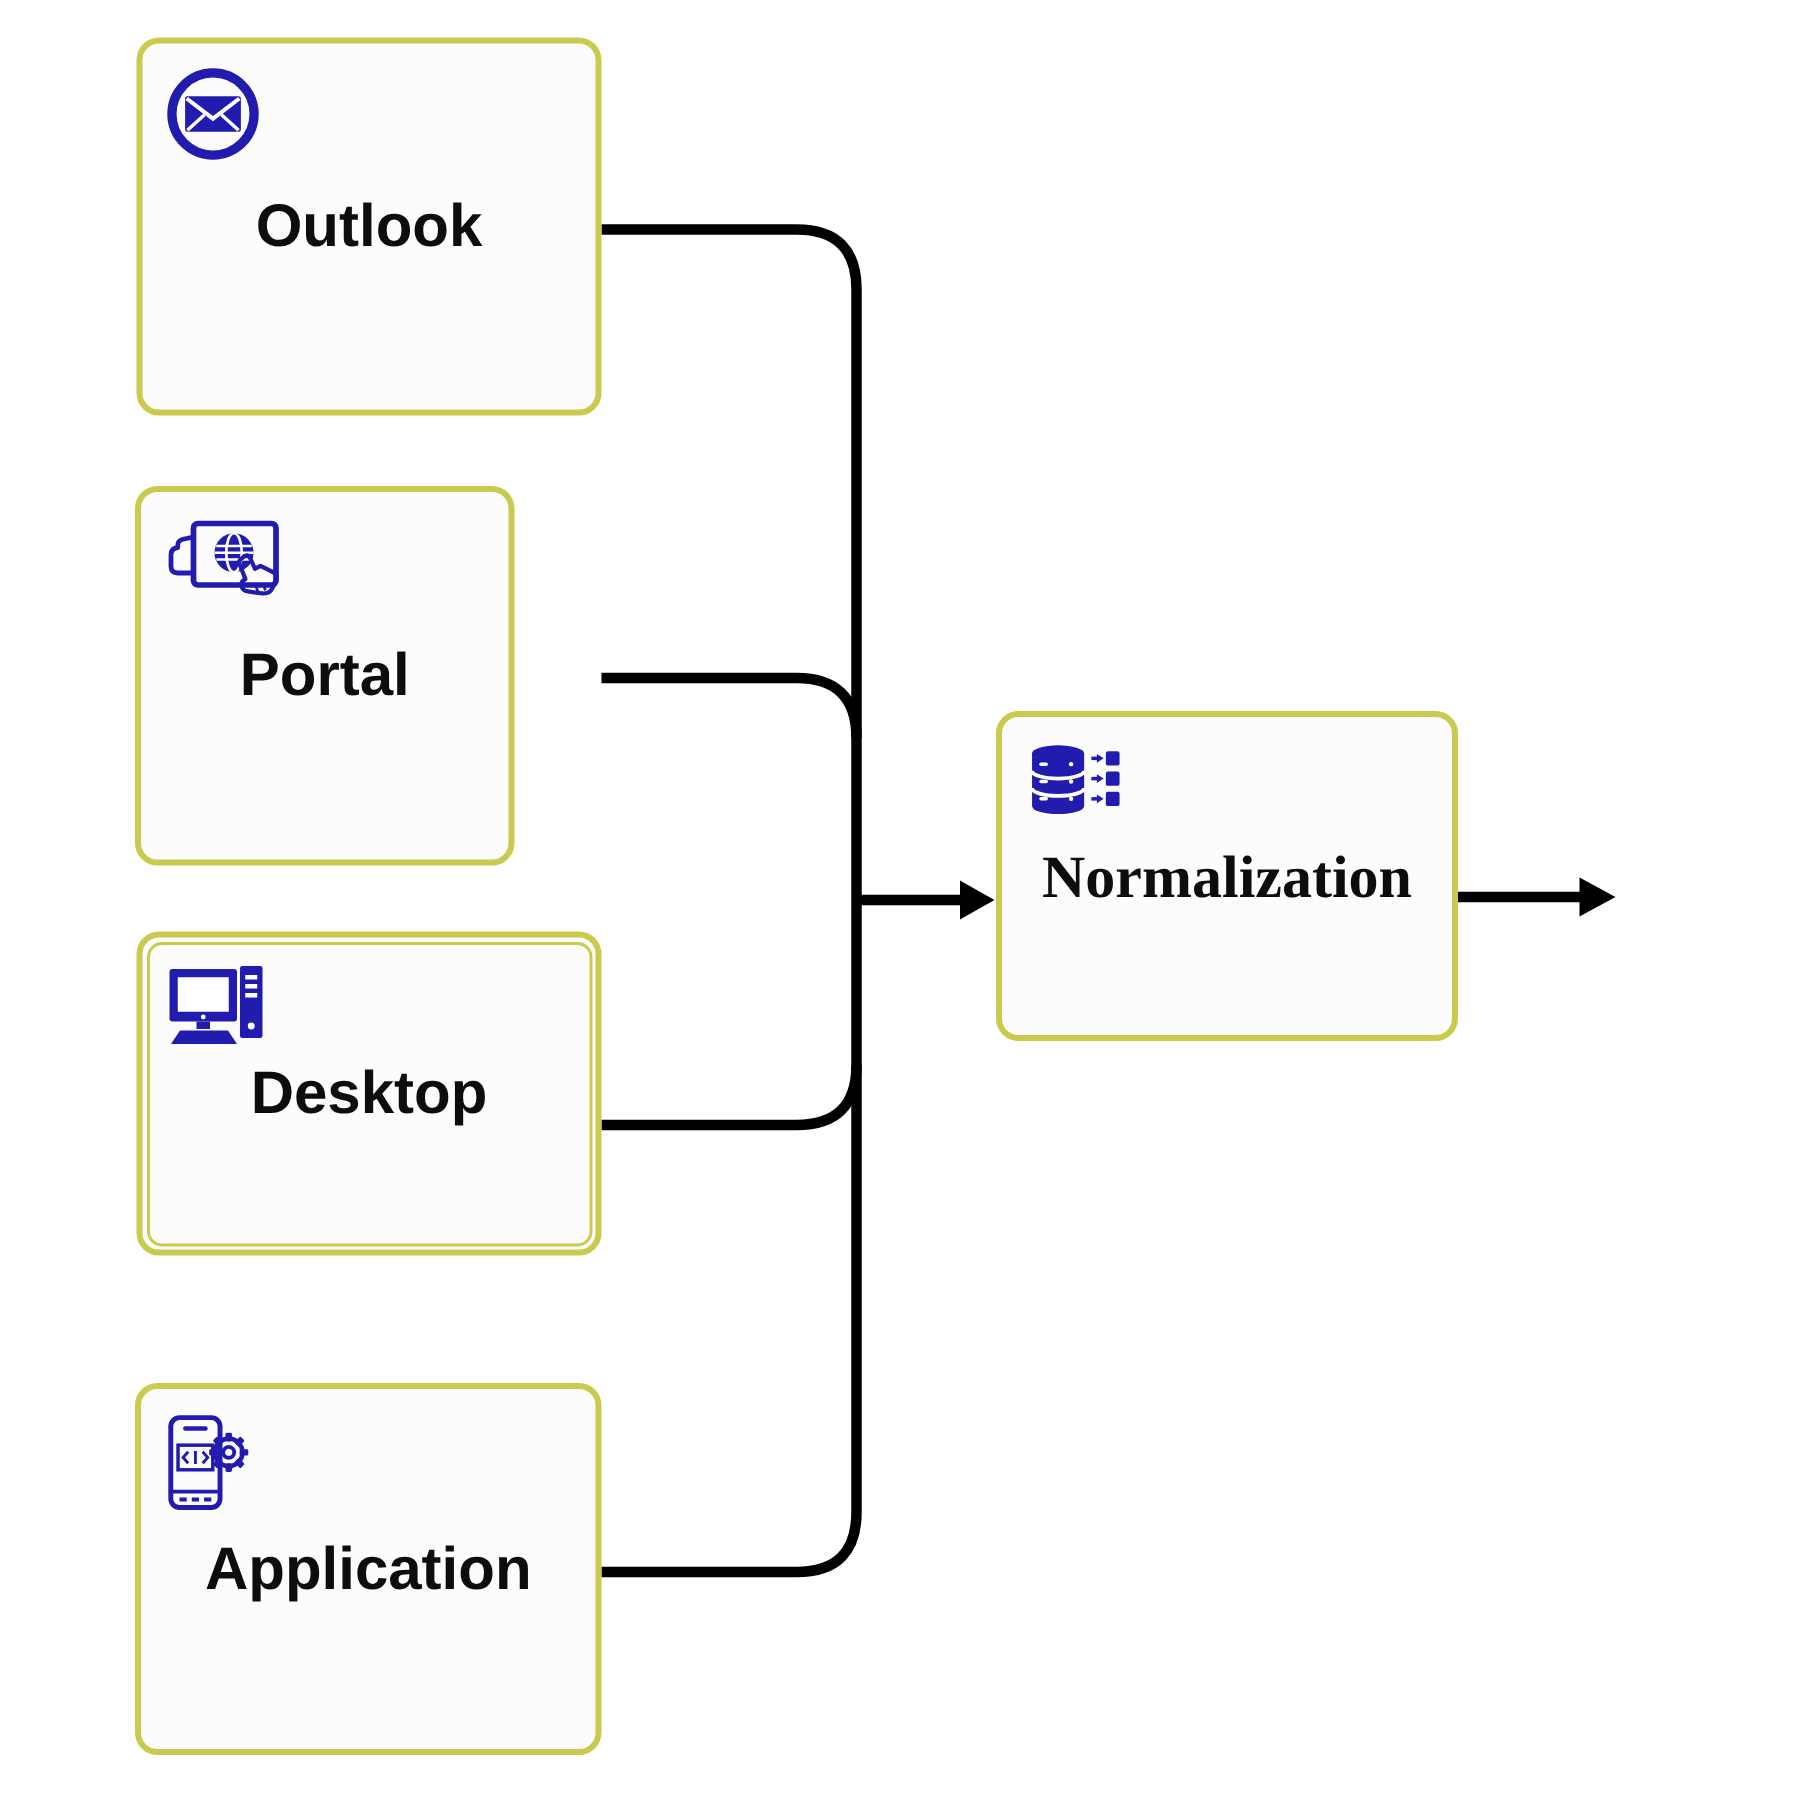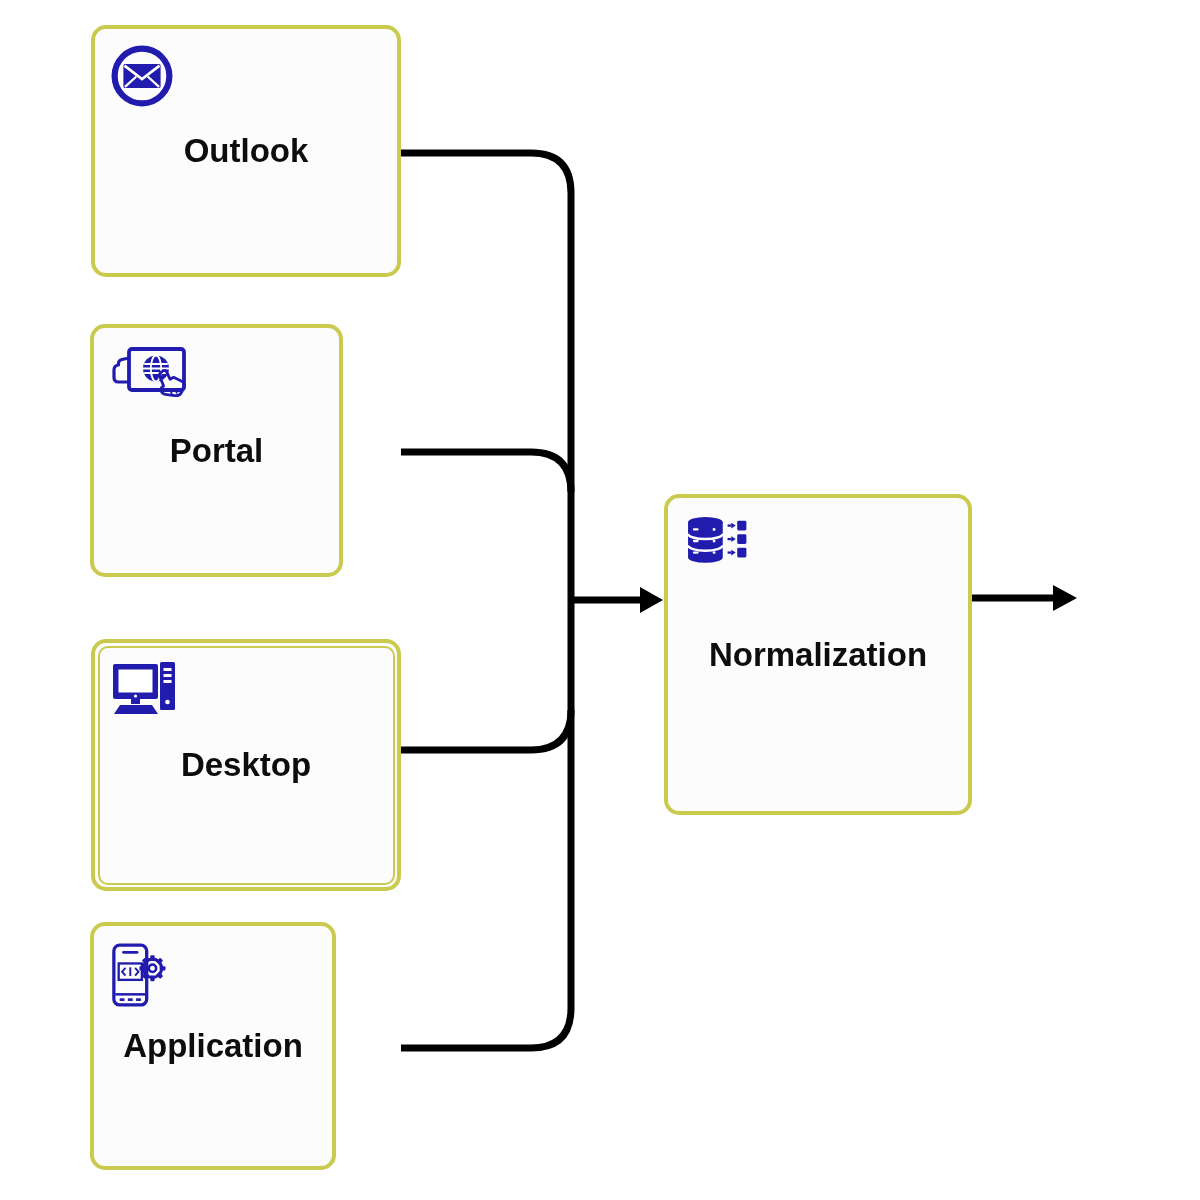--- a/index.html
+++ b/index.html
@@ -12,30 +12,30 @@
   .ahead  { fill:var(--line,#000); }
 
   .node {
     position:absolute; box-sizing:border-box;
     background:var(--node-bg,#fcfcfc);
     border:4px solid var(--accent,#c9ca4e);
     border-radius:15px;
     display:flex; align-items:center; justify-content:center;
   }
   .node .label {
-    font-weight:700; font-size:33px; color:var(--label,#0d0d0d);
+    font-weight:700; font-size:40px; color:var(--label,#0d0d0d);
     white-space:nowrap;
   }
   .node .icon { position:absolute; top:16px; left:16px; line-height:0; }
 
   .n-outlook       { left:91px;  top:25px;  width:310px; height:252px; }
   .n-portal        { left:90px;  top:324px; width:253px; height:253px; }
-  .n-desktop       { left:91px;  top:621px; width:310px; height:252px;margin-top:18px; }
-  .n-application   { left:90px;  top:922px; width:246px; height:248px; }
-  .n-normalization { left:664px; top:494px; width:308px; height:321px; }
+  .n-desktop       { left:91px;  top:621px; width:310px; height:216px; }
+  .n-application   { left:90px;  top:922px; width:311px; height:248px; }
+  .n-normalization { left:664px; top:474px; width:308px; height:220px;font-family:Liberation Serif, serif; }
 
   
   .node.double::after {
     content:""; position:absolute; inset:2.5px;
     border:2.5px solid var(--accent,#c9ca4e); border-radius:10px;
     pointer-events:none;
   }
 
   
   .nfill  { fill:var(--icon,#221cae); }

